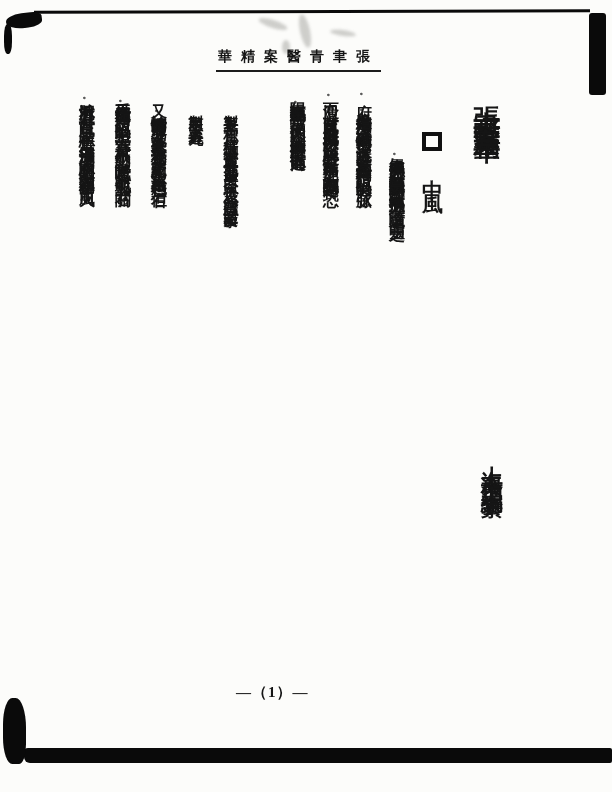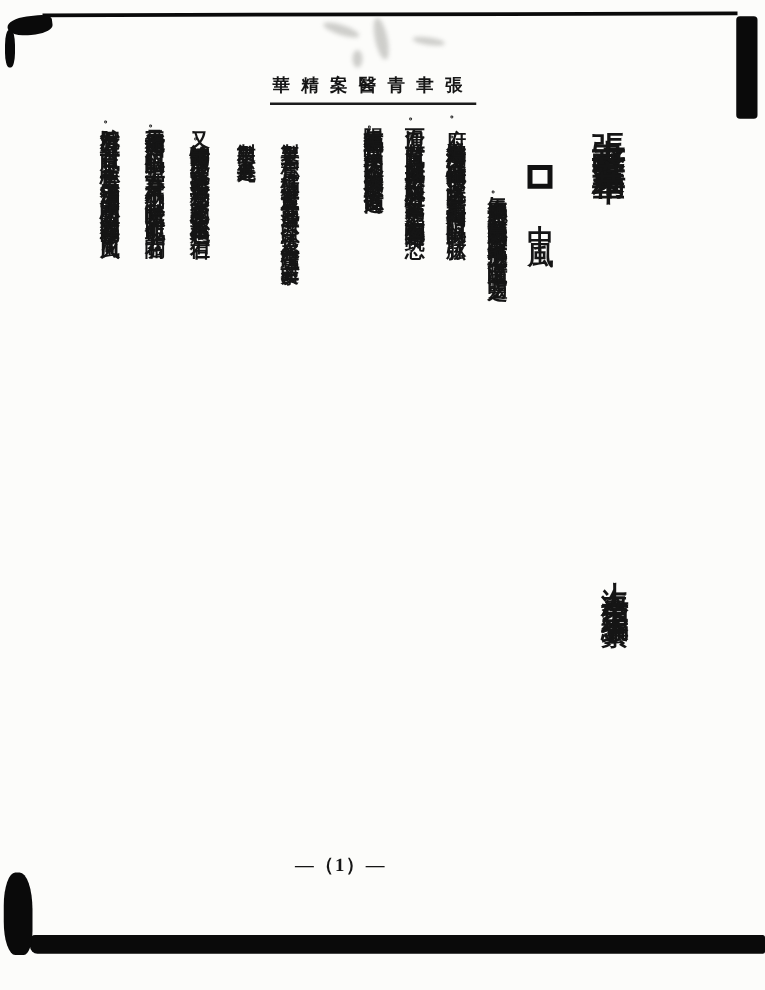--- a/index.html
+++ b/index.html
@@ -20,21 +20,21 @@
   .a-bottombar{left:24px;top:748px;width:588px;height:15px;border-radius:4px 2px 2px 6px;}
   .a-bottomleft{left:3px;top:698px;width:23px;height:66px;border-radius:40% 45% 30% 40%;}
   .smudge{position:absolute;background:#8a8a85;opacity:.4;filter:blur(1.5px);}
   .s1{left:258px;top:20px;width:30px;height:8px;transform:rotate(18deg);border-radius:50%;}
   .s2{left:300px;top:14px;width:10px;height:34px;transform:rotate(-12deg);border-radius:50%;}
   .s3{left:330px;top:30px;width:26px;height:6px;transform:rotate(8deg);border-radius:50%;}
   .s4{left:282px;top:40px;width:8px;height:14px;border-radius:50%;}
 
   
   .running-header{
-    position:absolute;left:216px;top:60px;
+    position:absolute;left:216px;top:48px;
     font-size:14px;font-weight:700;letter-spacing:9px;
     padding:0 2px 4px 2px;
     border-bottom:2px solid #1c1c1c;
     white-space:nowrap;
   }
 
   
   .vcol{
     position:absolute;
     writing-mode:vertical-rl;

